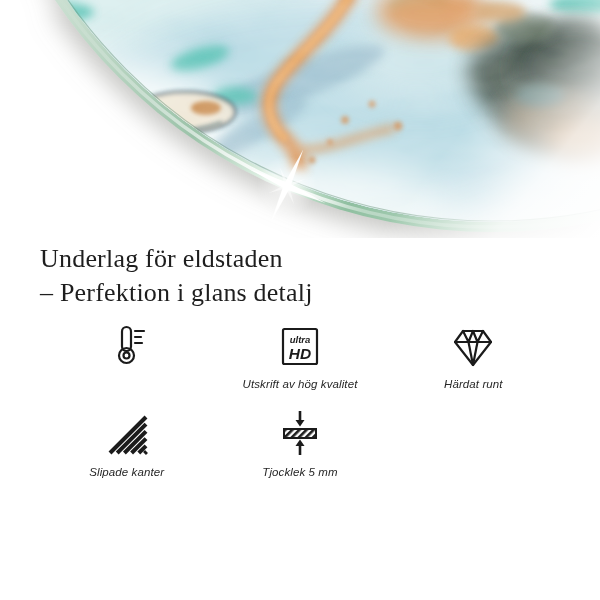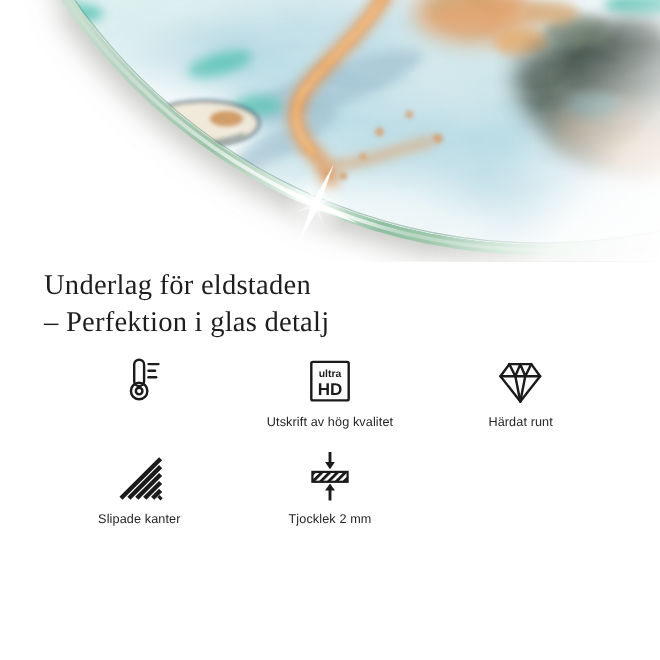--- a/index.html
+++ b/index.html
@@ -31,21 +31,21 @@
     letter-spacing:0.15px;
     max-width:522px;
   }
   .features{
     margin-top:11px;
     display:grid;
     grid-template-columns:repeat(3,1fr);
     row-gap:18px;
   }
   .feature{
-    display:flex;flex-direction:column;align-items:center;text-align:left;
+    display:flex;flex-direction:column;align-items:center;text-align:left;font-style:italic;
   }
   .feature-icon{
     height:48px;display:flex;align-items:flex-end;justify-content:center;
   }
   .feature-icon svg{display:block;}
   .feature-label{
     margin-top:8px;
     font-size:11.5px;
     line-height:14px;
     color:#272727;
@@ -183,21 +183,21 @@
           <polygon points="287,166 289,186 287,206 285,186" fill="#ffffff"></polygon>
           <polygon points="267,186 287,184 307,186 287,188" fill="#ffffff"></polygon>
         </g>
       </g>
     </svg>
   </div>
 
   <div class="content">
     <h1 class="page-title">
       <span>Underlag för eldstaden</span>
-      <span>– Perfektion i glas detalj</span>
+      <span>– Perfektion i glans detalj</span>
     </h1>
 
 
     <div class="features">
 
       <div class="feature">
         <div class="feature-icon">
           <svg width="46" height="46" viewBox="0 0 46 46">
             <rect x="18" y="4" width="9" height="24" rx="4.5" class="ic"></rect>
             <circle cx="22.5" cy="32.5" r="7.5" class="ic"></circle>
@@ -263,18 +263,18 @@
                 <rect width="2.6" height="5" fill="#1b1b1b"></rect>
               </pattern>
             </defs>
             <line x1="24" y1="2" x2="24" y2="12" stroke="#1b1b1b" stroke-width="2.6"></line>
             <polygon points="19.5,11 28.5,11 24,17.5" fill="#1b1b1b"></polygon>
             <rect x="8" y="20" width="32" height="9" fill="url(#hatch)" stroke="#1b1b1b" stroke-width="2"></rect>
             <line x1="24" y1="46" x2="24" y2="36" stroke="#1b1b1b" stroke-width="2.6"></line>
             <polygon points="19.5,37 28.5,37 24,30.5" fill="#1b1b1b"></polygon>
           </svg>
         </div>
-        <div class="feature-label">Tjocklek 2 mm</div>
+        <div class="feature-label">Tjocklek 5 mm</div>
       </div>
 
     </div>
   </div>
 </div>
 
 </body></html>

